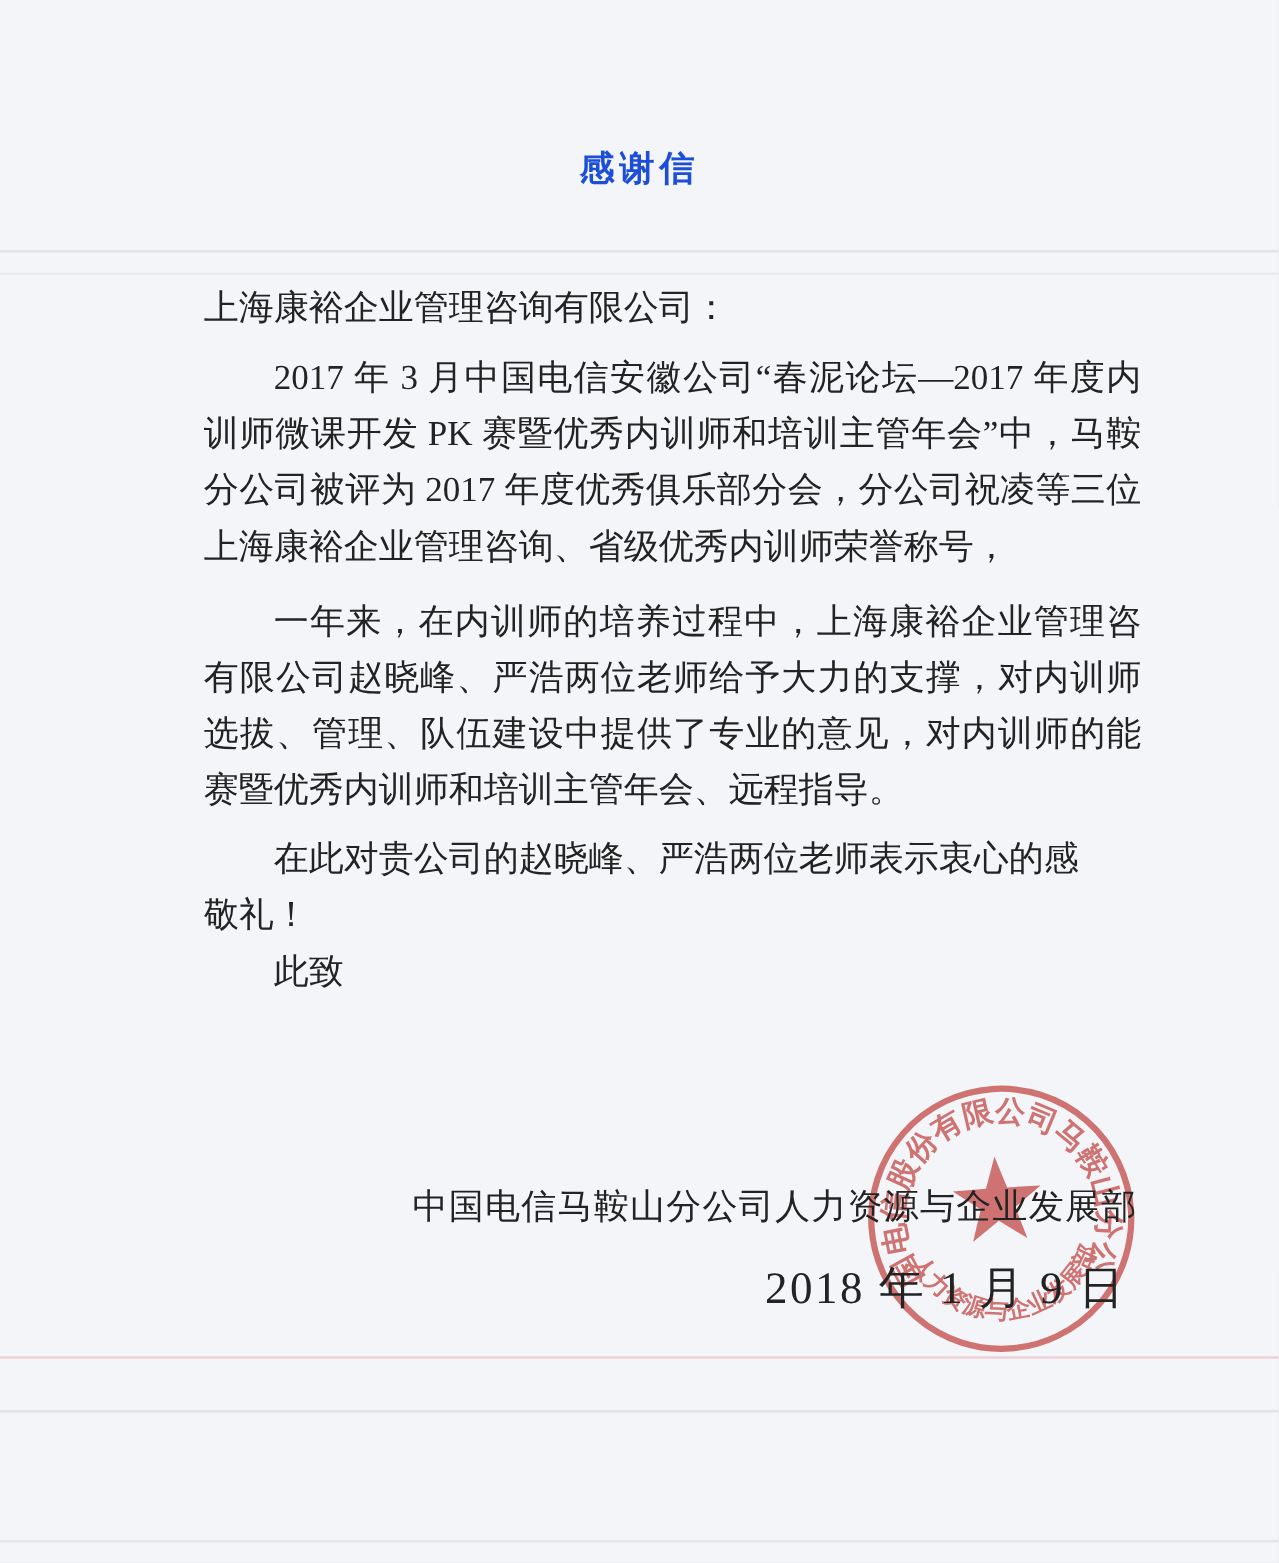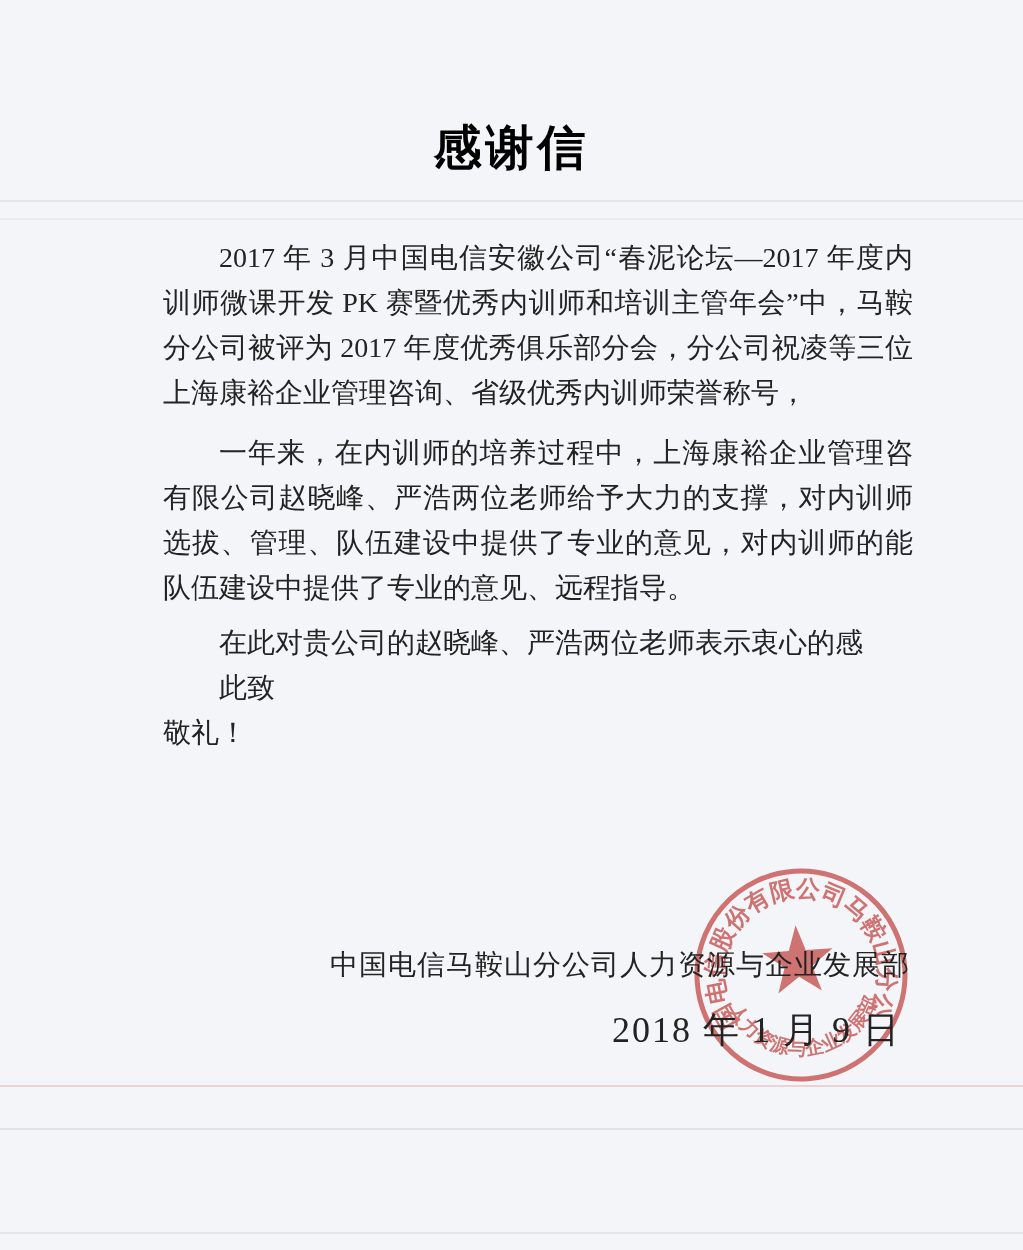--- a/index.html
+++ b/index.html
@@ -12,24 +12,24 @@
     overflow: hidden;
     font-family: "Liberation Serif", "DejaVu Serif", serif;
     color: #232323;
   }
   .title {
     position: absolute;
     top: 116px;
     left: 0;
     width: 100%;
     text-align: center;
-    font-size: 48px;
+    font-size: 28px;
     font-weight: bold;
     letter-spacing: 4px;
-    color: #000000;
+    color: #1d4ed8;
   }
   .body-block {
     position: absolute;
     left: 163px;
     top: 224px;
     width: 750px;
     font-size: 28px;
     line-height: 45px;
   }
   .line { height: 45px; overflow: hidden; }
@@ -92,31 +92,32 @@
 
   <div class="artifact a-gray1"></div>
   <div class="artifact a-gray2"></div>
   <div class="artifact a-pink"></div>
   <div class="artifact a-gray3"></div>
   <div class="artifact a-gray4"></div>
 
   <div class="title">感谢信</div>
 
   <div class="body-block">
+    <div class="line">上海康裕企业管理咨询有限公司：</div>
     <div class="line indent jfull mt11">2017 年 3 月中国电信安徽公司“春泥论坛—2017 年度内</div>
     <div class="line jfull">训师微课开发 PK 赛暨优秀内训师和培训主管年会”中，马鞍山</div>
     <div class="line jfull">分公司被评为 2017 年度优秀俱乐部分会，分公司祝凌等三位内</div>
     <div class="line">上海康裕企业管理咨询、省级优秀内训师荣誉称号，</div>
     <div class="line indent jfull mt15">一年来，在内训师的培养过程中，上海康裕企业管理咨询</div>
     <div class="line jfull">有限公司赵晓峰、严浩两位老师给予大力的支撑，对内训师的</div>
     <div class="line jfull">选拔、管理、队伍建设中提供了专业的意见，对内训师的能力</div>
-    <div class="line">队伍建设中提供了专业的意见、远程指导。</div>
+    <div class="line">赛暨优秀内训师和培训主管年会、远程指导。</div>
     <div class="line indent mt10">在此对贵公司的赵晓峰、严浩两位老师表示衷心的感谢！</div>
+    <div class="line">敬礼！</div>
     <div class="line indent">此致</div>
-    <div class="line">敬礼！</div>
   </div>
 
   <svg class="stamp" viewBox="0 0 224 224" xmlns="http://www.w3.org/2000/svg">
     <defs>
       <path id="arcTop" d="M 54,164 A 78,78 0 1 1 170,164"></path>
       <path id="arcBottom" d="M 38,142 A 80,80 0 0 0 186,142"></path>
     </defs>
     <circle cx="112" cy="112" r="104" fill="none" stroke-width="5" stroke="#c0413f"></circle>
     <polygon transform="translate(110,99)" points="0,-37 8.5,-11.7 35.2,-11.4 13.8,4.5 21.8,29.9 0,14.5 -21.8,29.9 -13.8,4.5 -35.2,-11.4 -8.5,-11.7" fill="#c0413f"></polygon>
     <text font-size="24" text-anchor="middle" fill="#c0413f">

